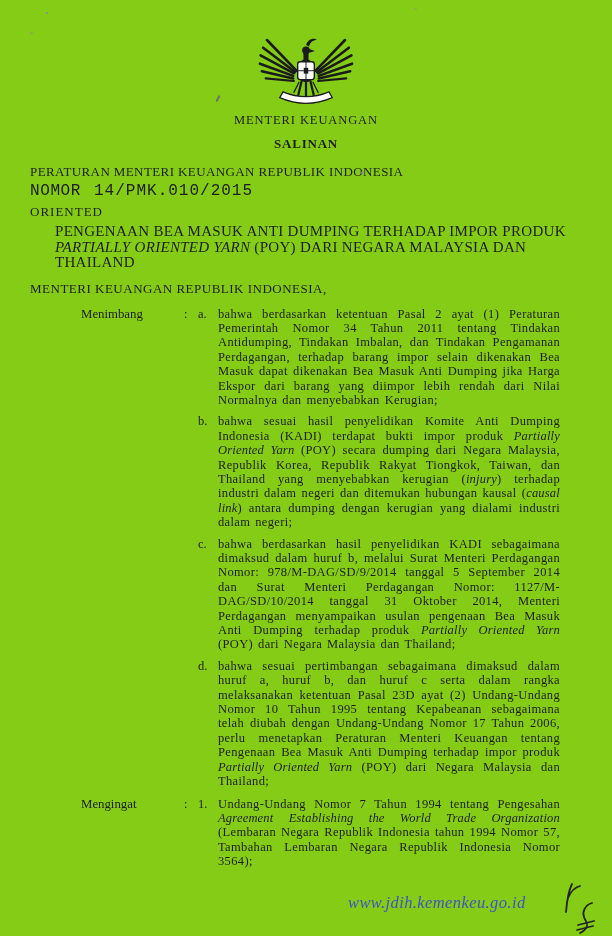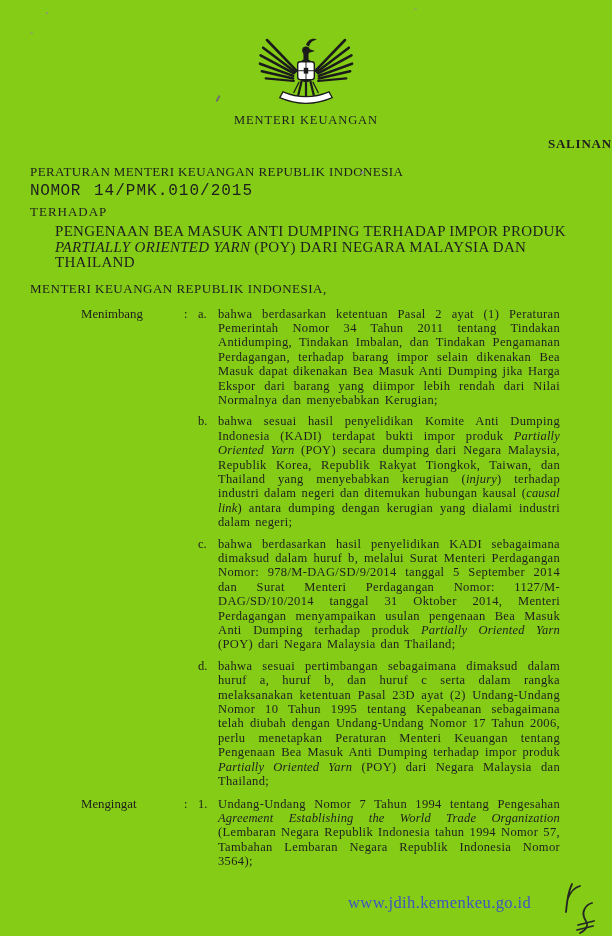--- a/index.html
+++ b/index.html
@@ -12,21 +12,21 @@
     font-family:"Liberation Serif","DejaVu Serif",serif;
     color:#1e1e1e;
     -webkit-font-smoothing:antialiased;
   }
   
   .letterhead{text-align:center;}
   .emblem-wrap{margin:33px auto 2px auto;width:97px;height:79px;}
   .emblem-wrap svg{display:block;width:96px;height:78px;margin:0 auto;}
   .ministry-line{font-size:12.5px;line-height:13px;letter-spacing:0.9px;}
   .ministry-line.l2{word-spacing:4px;}
-  .salinan{margin-top:10px;font-size:13px;line-height:13px;font-weight:bold;letter-spacing:0.8px;text-align:right;}
+  .salinan{margin-top:10px;font-size:13px;line-height:13px;font-weight:bold;letter-spacing:0.8px;}
   
   .title-block{text-align:left;padding-left:30px;}
   .reg-title{margin-top:15px;font-size:13px;line-height:13px;letter-spacing:0.4px;}
   .nomor-line{margin-top:7px;font-size:16px;line-height:13px;font-family:"Liberation Mono","DejaVu Sans Mono",monospace;letter-spacing:0.6px;}
   .nomor-line .num{margin-left:13px;letter-spacing:1px;}
   .tentang{margin-top:7px;font-size:13px;line-height:13px;letter-spacing:1px;}
   .subject{margin:6px auto 0 auto;max-width:532px;font-size:15px;line-height:15.5px;letter-spacing:0.3px;}
   .invocation{margin-top:6px;font-size:13px;line-height:13px;letter-spacing:0.5px;}
   .authority{margin-top:11px;font-size:13px;line-height:13px;letter-spacing:0.5px;}
   
@@ -42,20 +42,21 @@
   .clause-text{
     margin:0;text-align:justify;
     line-height:14.4px;letter-spacing:0.35px;word-spacing:1.5px;
   }
   .clause-text i{letter-spacing:0.2px;}
   
   .footer{position:absolute;left:348px;top:893px;width:260px;height:42px;}
   .watermark{
     font-size:16.5px;line-height:20px;letter-spacing:0.4px;
     display:inline-block;
+    font-style:italic;
   }
   .scribble{position:absolute;left:206px;top:-12px;}
   
   .speck{position:absolute;background:#8f8f8f;border-radius:50%;}
   .speck.s1{left:46px;top:12px;width:2px;height:2px;}
   .speck.s2{left:30px;top:32px;width:3px;height:2px;opacity:.6;}
   .speck.s3{left:361px;top:171px;width:3px;height:3px;}
   .speck.s4{left:414px;top:8px;width:3px;height:2px;opacity:.5;}
   .tick{position:absolute;left:217px;top:95px;width:1.5px;height:7px;background:#6f6f6f;transform:rotate(28deg);border-radius:1px;}
 </style>
@@ -112,21 +113,21 @@
         <path d="M34 100 Q75 118 116 100 L111 91 Q75 106 39 91 Z" fill="#ffffff" stroke="#1b1b1b" stroke-width="2"></path>
       </svg>
     </div>
     <div class="ministry-line">MENTERI KEUANGAN</div>
     <div class="salinan">SALINAN</div>
   </div>
 
   <div class="title-block">
     <div class="reg-title">PERATURAN MENTERI KEUANGAN REPUBLIK INDONESIA</div>
     <div class="nomor-line"><span>NOMOR</span><span class="num">14/PMK.010/2015</span></div>
-    <div class="tentang">TERHADAP</div>
+    <div class="tentang">ORIENTED</div>
     <div class="subject"><span>PENGENAAN BEA MASUK ANTI DUMPING TERHADAP IMPOR PRODUK </span><i>PARTIALLY ORIENTED YARN</i><span> (POY) DARI NEGARA MALAYSIA DAN THAILAND</span></div>
     <div class="authority">MENTERI KEUANGAN REPUBLIK INDONESIA,</div>
   </div>
 
   <div class="body-wrap">
 
     <div class="ruling">
       <div class="ruling-label">Menimbang</div>
       <div class="ruling-colon">:</div>
       <div class="clauses">

